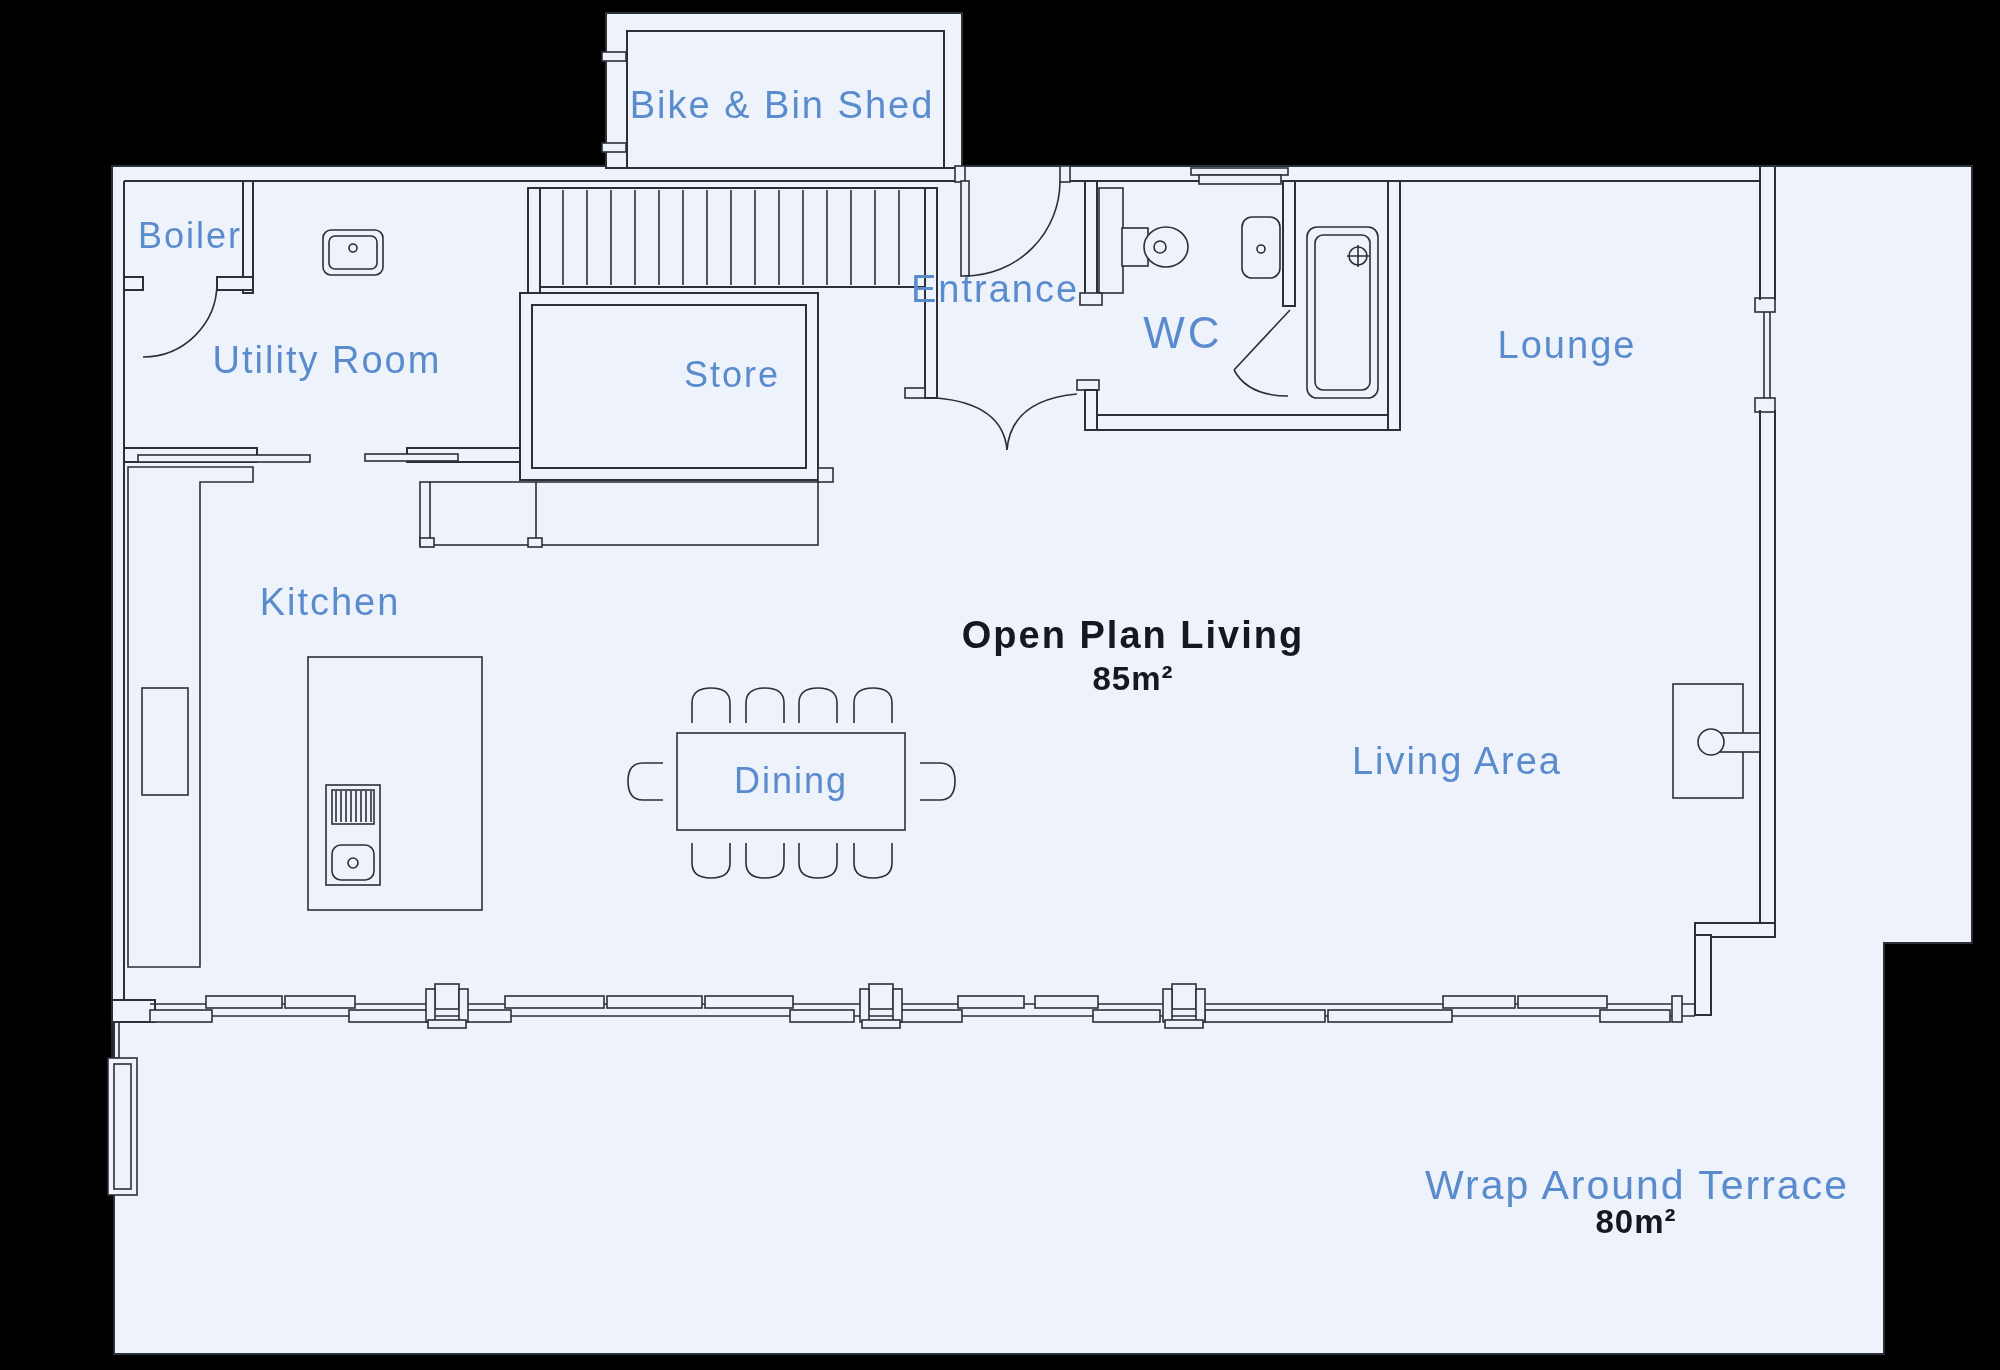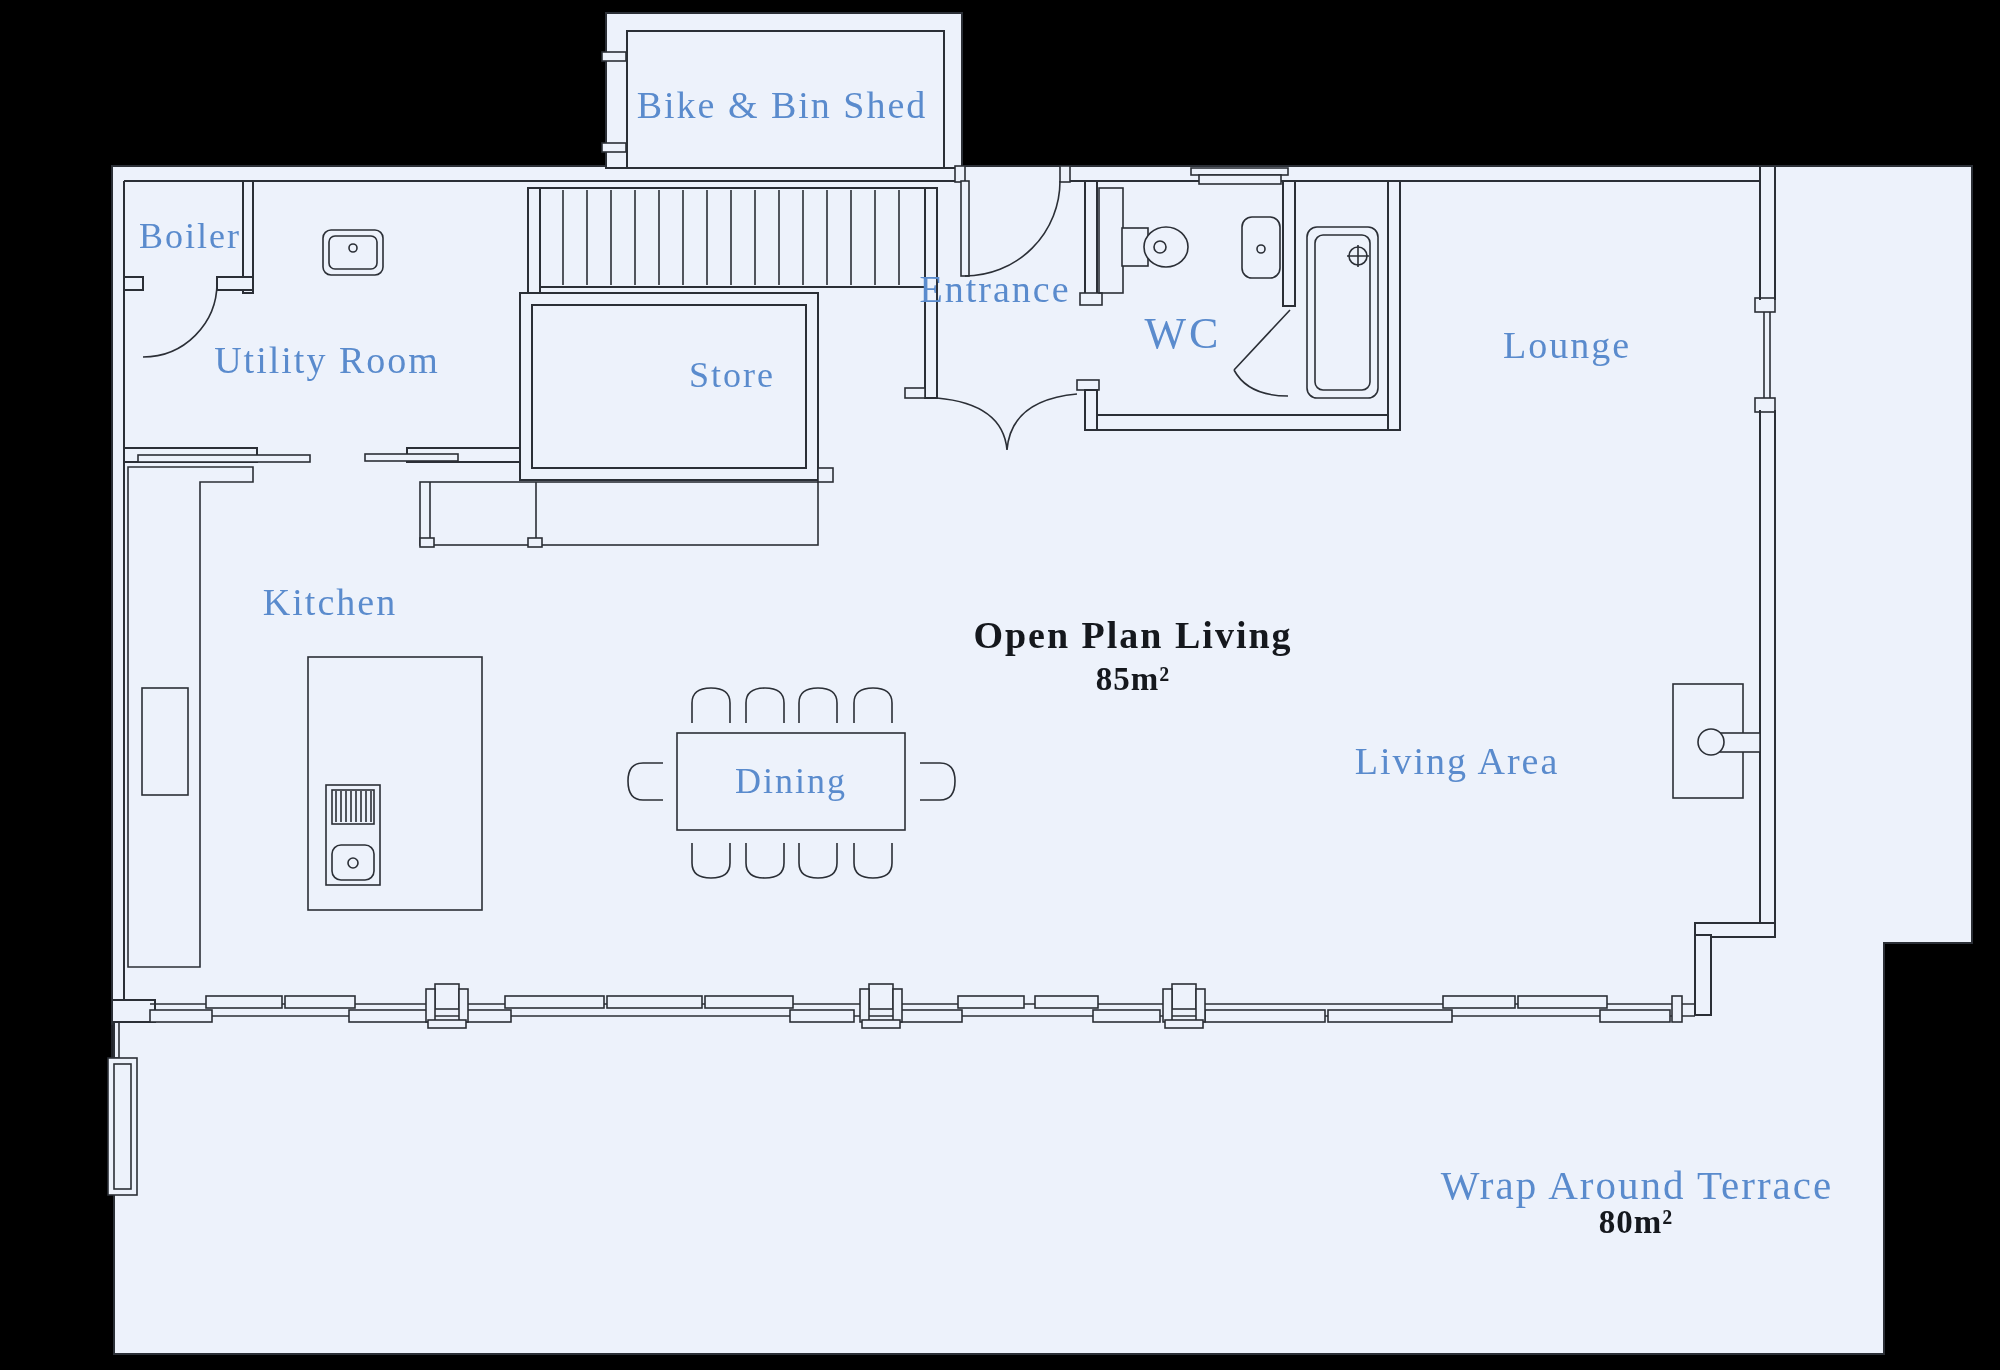--- a/index.html
+++ b/index.html
@@ -1,17 +1,17 @@
 <!DOCTYPE html>
 <html><head>
 <meta charset="utf-8">
 <style>
   html,body{margin:0;padding:0;background:#000;}
   .stage{position:relative;width:2000px;height:1370px;background:#c4b5fd;overflow:hidden;
-         font-family:Liberation Serif, serif;}
+         font-family:Liberation Sans, sans-serif;}
   svg{display:block}
   .wall{fill:none;stroke:#2b2f36;stroke-width:2;}
   .wallf{fill:#edf2fb;stroke:#2b2f36;stroke-width:2;}
   .thin{fill:none;stroke:#2b2f36;stroke-width:1.6;}
   .thinf{fill:#edf2fb;stroke:#2b2f36;stroke-width:1.6;}
   .blank{fill:#edf2fb;stroke:none;}
   .lbl{fill:#5a8bcd;font-size:38px;letter-spacing:2px;text-anchor:middle;}
   .lbl-sm{fill:#5a8bcd;font-size:36px;letter-spacing:2px;text-anchor:middle;}
   .lbl-wc{fill:#5a8bcd;font-size:44px;letter-spacing:3px;text-anchor:middle;}
   .lbl-ter{fill:#5a8bcd;font-size:41px;letter-spacing:2px;text-anchor:middle;}

